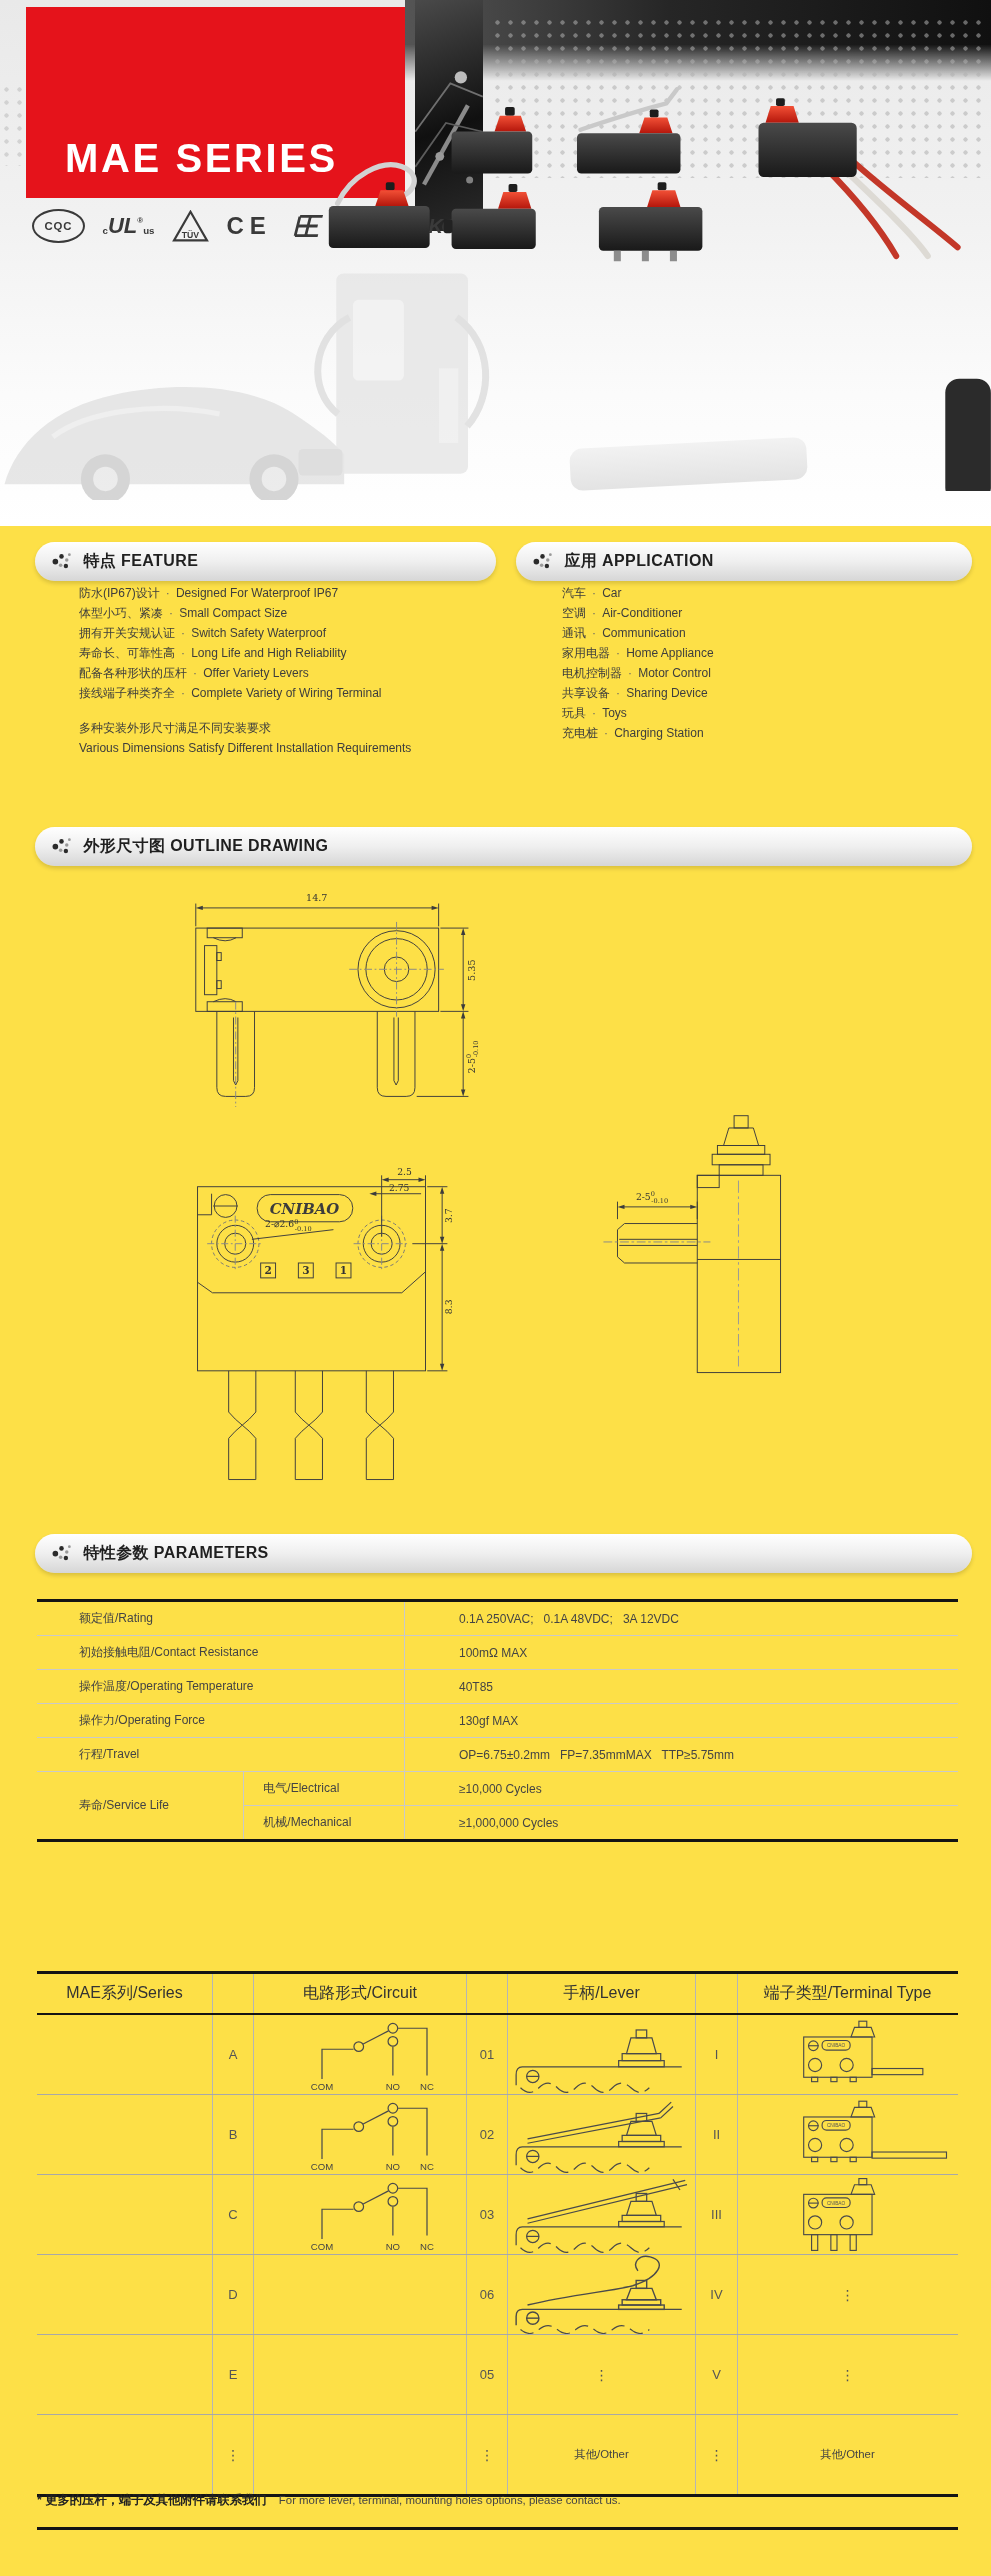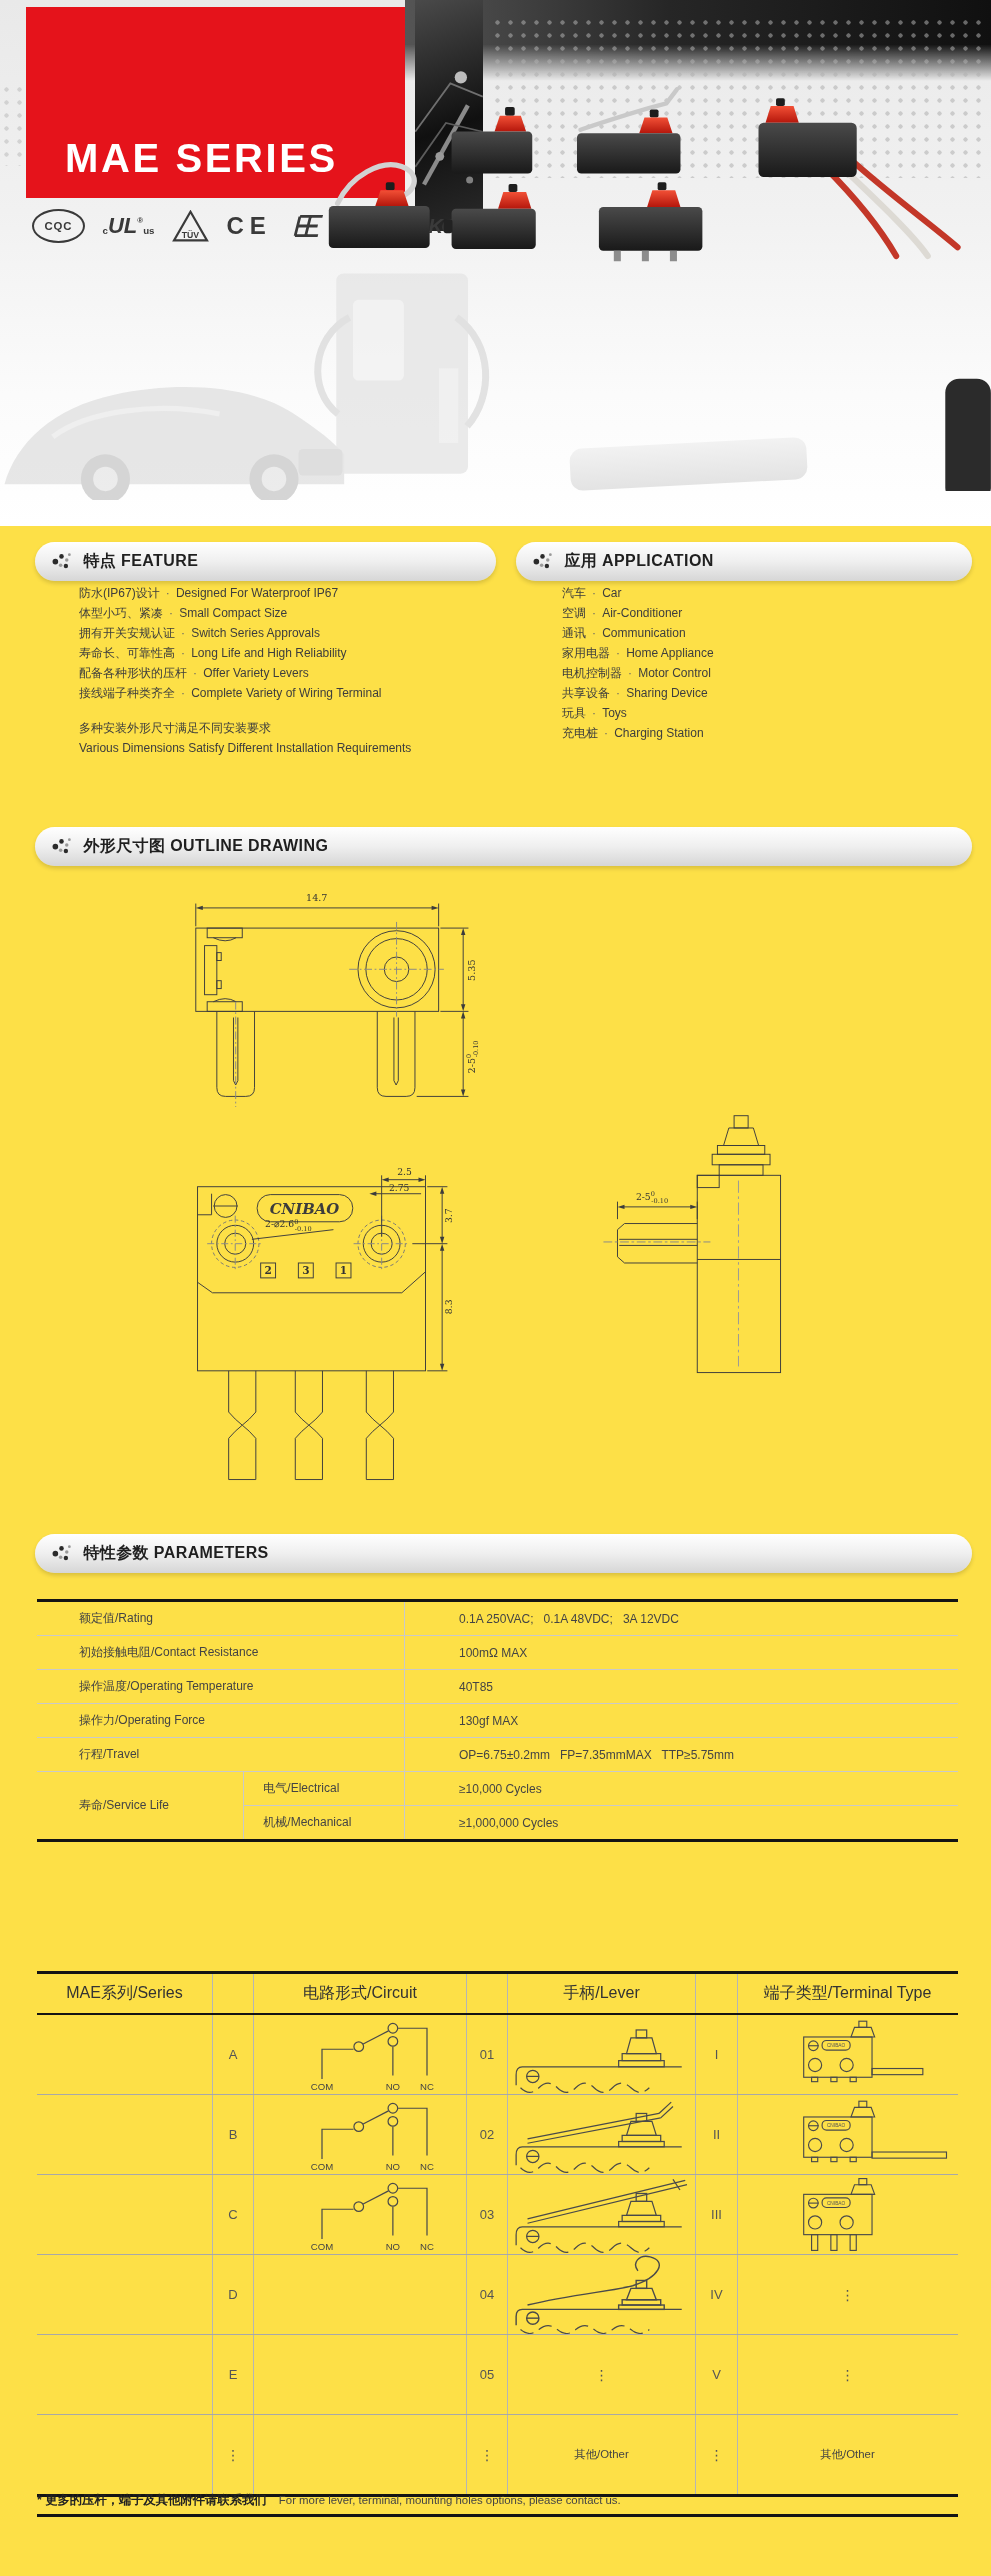--- a/index.html
+++ b/index.html
@@ -65,21 +65,21 @@
   .o-row{height:79px;border-bottom:0.9px solid #a8a8a8;}
   .o-row:last-child{border-bottom:none;}
   .oc{border-right:0.9px solid #b5b5b5;display:flex;align-items:center;justify-content:center;
       box-sizing:border-box;overflow:hidden;}
   .oc:last-child{border-right:none;}
   .oc-code{font-size:13px;color:#555;}
   .oc-other{font-size:11.4px;color:#444;}
   .oc-ellipsis{font-size:14px;color:#555;}
   
   .footer-note{position:absolute;top:2492px;left:37px;width:921px;border-bottom:3.5px solid #141414;
-        padding-bottom:5px;display:flex;align-items:baseline;gap:12.3px;}
+        padding-bottom:18px;display:flex;align-items:baseline;gap:12.3px;}
   .footer-note .cn{font-size:12.3px;font-weight:bold;color:#222;}
   .footer-note .en{font-size:11.4px;color:#444;}
   svg{display:block;}
 </style>
 </head>
 <body>
 
 <div class="page">
 
   <div class="hero">
@@ -230,21 +230,21 @@
         <circle cx="11" cy="15" r="2" fill="#9a9a9a"></circle>
       <circle cx="17" cy="16" r="2.5" fill="#2b2b2b"></circle>
         <circle cx="21" cy="3" r="1.6" fill="#9a9a9a"></circle>
     </svg>
     <span class="pill-title">应用 APPLICATION</span>
   </div>
 
   <div class="plist" style="left:79px;top:583px;">
     <div><span>防水(IP67)设计</span><span class="sep">·</span><span>Designed For Waterproof IP67</span></div>
     <div><span>体型小巧、紧凑</span><span class="sep">·</span><span>Small Compact Size</span></div>
-    <div><span>拥有开关安规认证</span><span class="sep">·</span><span>Switch Series Approvals</span></div>
+    <div><span>拥有开关安规认证</span><span class="sep">·</span><span>Switch Safety Waterproof</span></div>
     <div><span>寿命长、可靠性高</span><span class="sep">·</span><span>Long Life and High Reliability</span></div>
     <div><span>配备各种形状的压杆</span><span class="sep">·</span><span>Offer Variety Levers</span></div>
     <div><span>接线端子种类齐全</span><span class="sep">·</span><span>Complete Variety of Wiring Terminal</span></div>
   </div>
   <div class="plist" style="left:79px;top:718px;">
     <div>多种安装外形尺寸满足不同安装要求</div>
     <div>Various Dimensions Satisfy Different Installation Requirements</div>
   </div>
 
   <div class="plist" style="left:562px;top:583px;">
@@ -635,21 +635,21 @@
             <rect x="106" y="69" width="7" height="18"></rect>
             <rect x="128" y="69" width="7" height="18"></rect>
         </svg>
       </div>
     </div>
 
     <div class="o-row">
       <div class="oc"></div>
       <div class="oc oc-code">D</div>
       <div class="oc"></div>
-      <div class="oc oc-code">04</div>
+      <div class="oc oc-code">06</div>
       <div class="oc">
         <svg width="184" height="81" viewBox="0 0 210 92" fill="none" stroke="#4a4a4a" stroke-width="1.6">
           <rect x="144" y="30" width="12" height="9"></rect>
             <polygon points="138,39 162,39 167,52 133,52"></polygon>
           <rect x="128" y="52" width="44" height="6"></rect>
             <rect x="124" y="58" width="52" height="5"></rect>
           <path d="M20,58 C70,46 118,42 140,36 C170,27 180,8 160,3 C147,0 139,10 146,19"></path>
           <path d="M14,63 H196 M14,63 q-7,0 -7,8 v10"></path>
           <circle cx="26" cy="73" r="7"></circle>
             <line x1="19" y1="73" x2="33" y2="73"></line>

